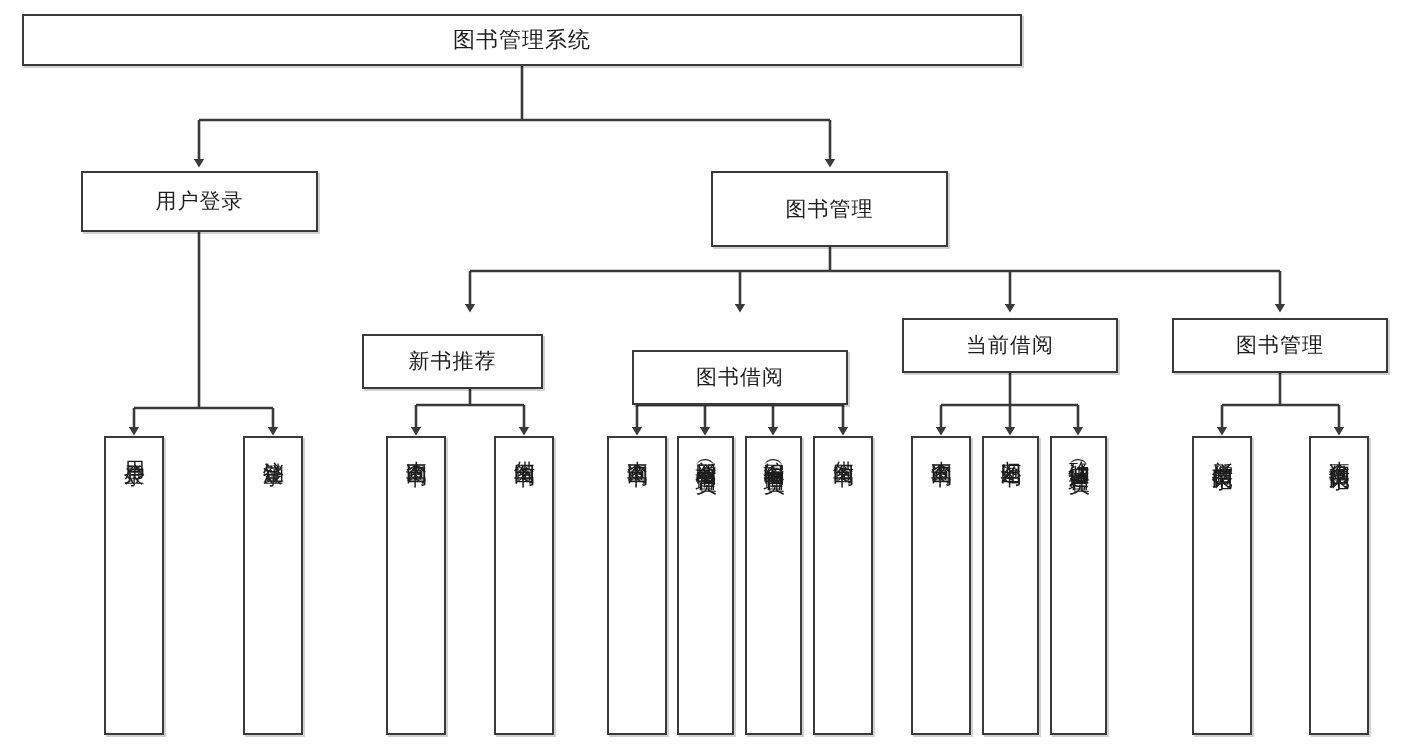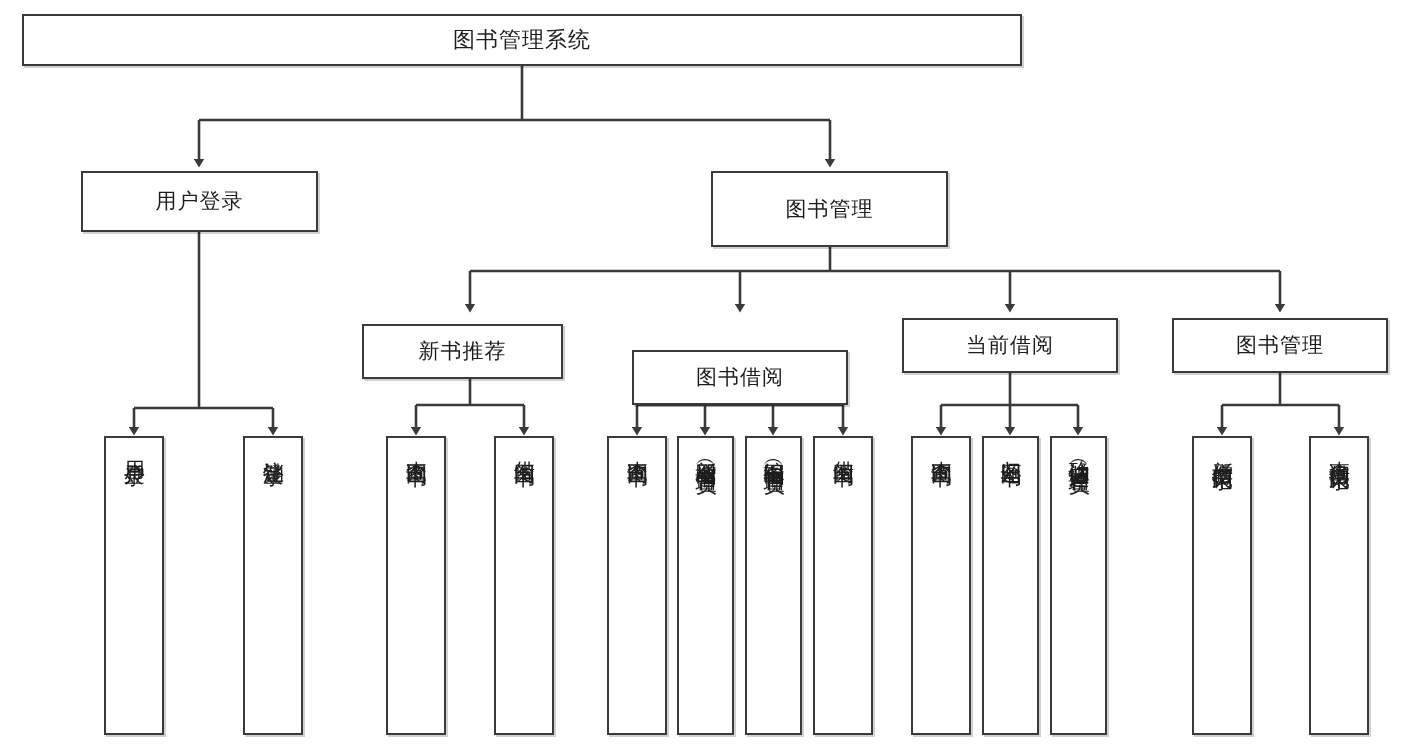--- a/index.html
+++ b/index.html
@@ -128,21 +128,21 @@
     <span class="label">图书管理系统</span>
   </div>
 
   <div class="node" style="left:81px; top:171px; width:237px; height:61px;">
     <span class="label">用户登录</span>
   </div>
   <div class="node" style="left:711px; top:171px; width:237px; height:76px;">
     <span class="label">图书管理</span>
   </div>
 
-  <div class="node" style="left:362px; top:324px; width:201px; height:55px;">
+  <div class="node" style="left:362px; top:334px; width:181px; height:55px;">
     <span class="label">新书推荐</span>
   </div>
   <div class="node" style="left:632px; top:318px; width:216px; height:55px;margin-top:32px;">
     <span class="label">图书借阅</span>
   </div>
   <div class="node" style="left:902px; top:318px; width:216px; height:55px;">
     <span class="label">当前借阅</span>
   </div>
   <div class="node" style="left:1172px; top:318px; width:216px; height:55px;">
     <span class="label">图书管理</span>

